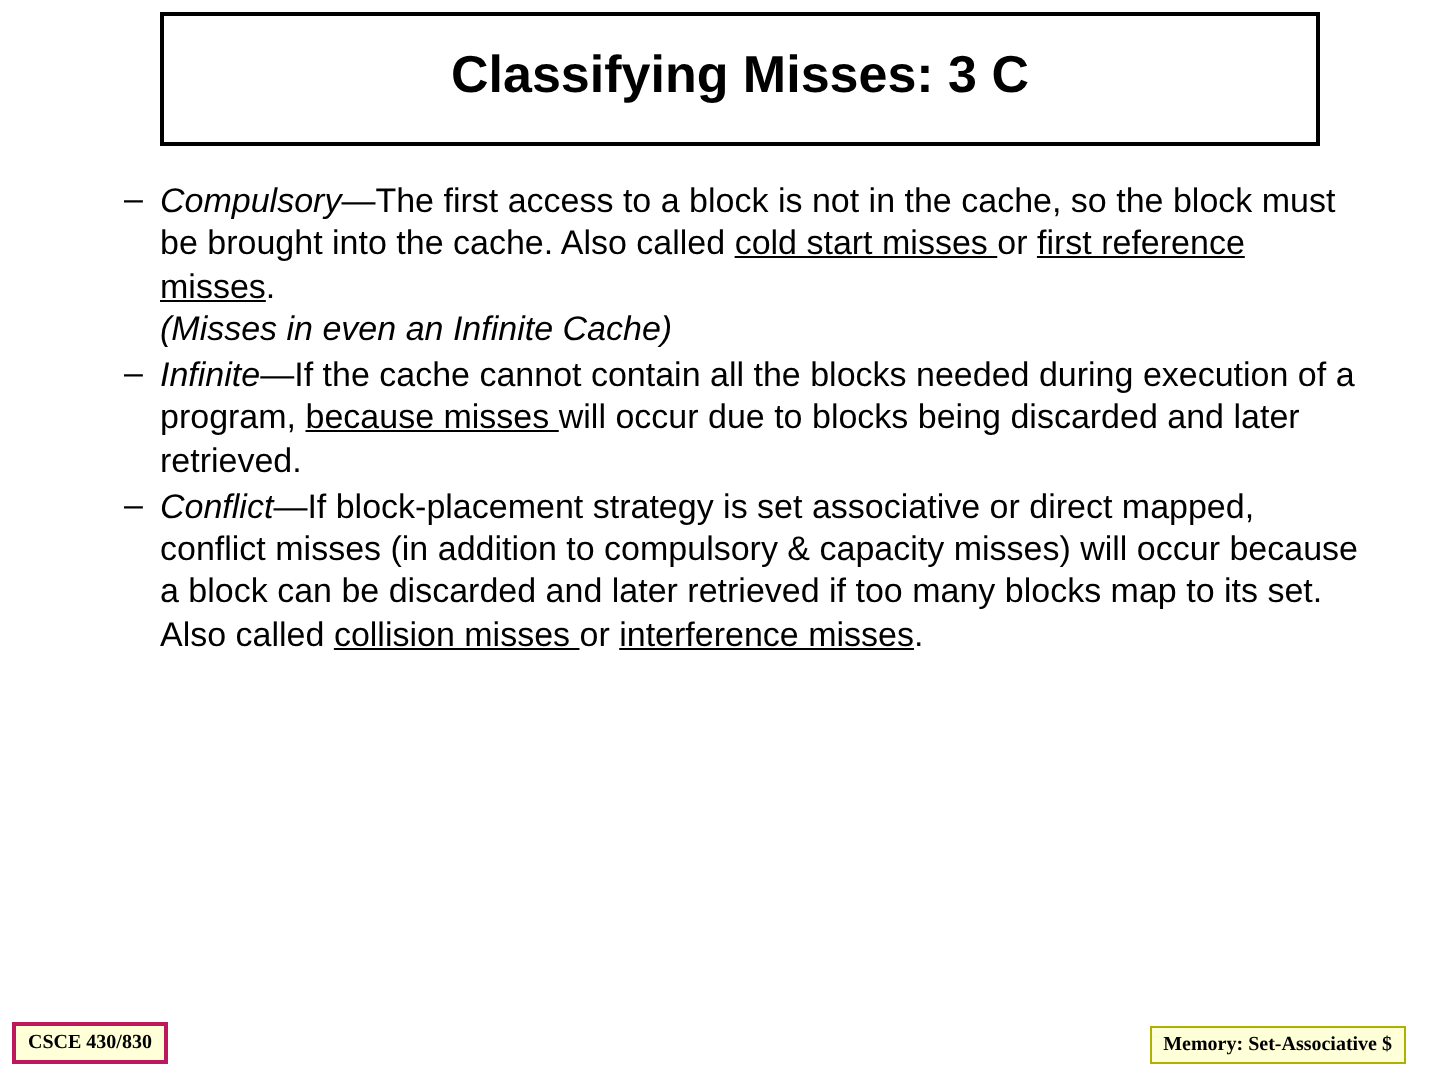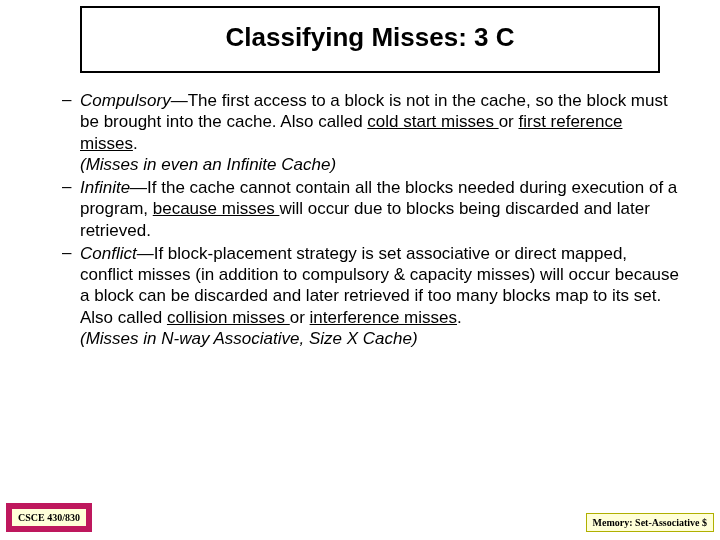--- a/index.html
+++ b/index.html
@@ -55,31 +55,31 @@
     text-decoration: underline;
     margin-top: 35px;
   }
   .paren {
     font-style: italic;
   }
   .footer-left {
     position: absolute;
     left: 6px;
     bottom: 8px;
-    border: 6px solid #be185d;
+    border: 2px solid #be185d;
     background: #ffffd8;
     padding: 3px 6px;
     font-size: 10px;
     font-weight: bold;
     font-family: "Times New Roman", serif;
     color: #000;
   }
   .footer-right {
     position: absolute;
-    right: 6px;
+    right: 17px;
     bottom: 8px;
     border: 1px solid #b0b000;
     background: #ffffd8;
     padding: 3px 6px;
     font-size: 10px;
     font-weight: bold;
     font-family: "Times New Roman", serif;
     color: #000;
     margin-top: 35px;
   }
@@ -105,20 +105,19 @@
     <div class="dash">–</div>
     <div class="body">
       <span class="term">Infinite</span><span>—</span><span>If the cache cannot contain all the blocks needed during execution of a program, </span><span class="ul">because misses </span><span>will occur due to blocks being discarded and later retrieved.</span><br>
     </div>
   </div>
 
   <div class="item">
     <div class="dash">–</div>
     <div class="body">
       <span class="term">Conflict</span><span>—</span><span>If block-placement strategy is set associative or direct mapped, conflict misses (in addition to compulsory &amp; capacity misses) will occur because a block can be discarded and later retrieved if too many blocks map to its set. Also called </span><span class="ul">collision misses </span><span>or </span><span class="ul">interference misses</span><span>.</span><br>
-      <span class="paren">(Misses in N-way Associative, Size X Cache)</span>
     </div>
   </div>
 
 </div>
 
 <div class="footer-left">CSCE 430/830</div>
 <div class="footer-right">Memory: Set-Associative $</div>
 
 </body></html>

